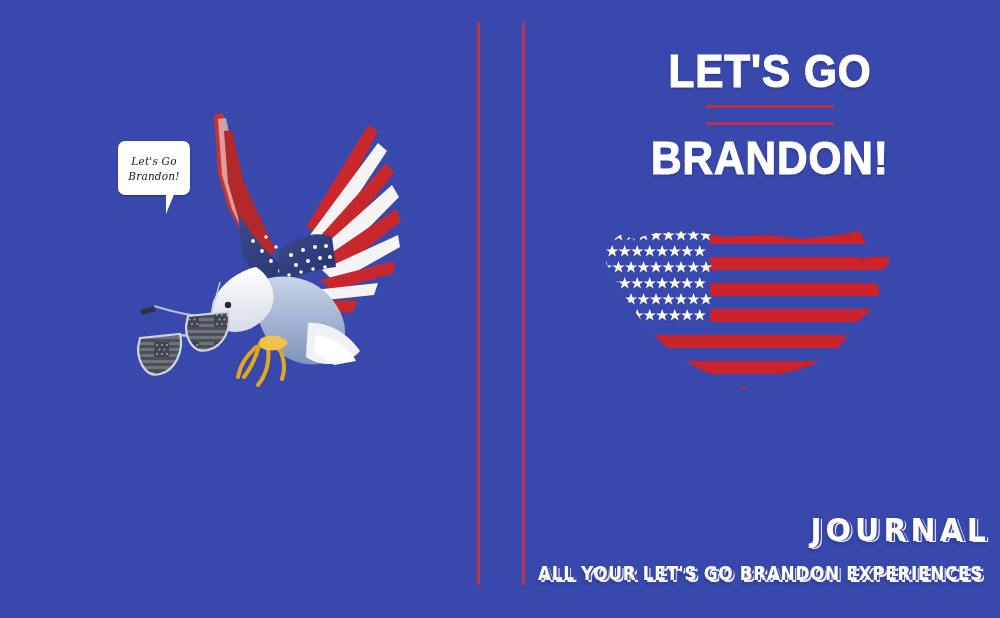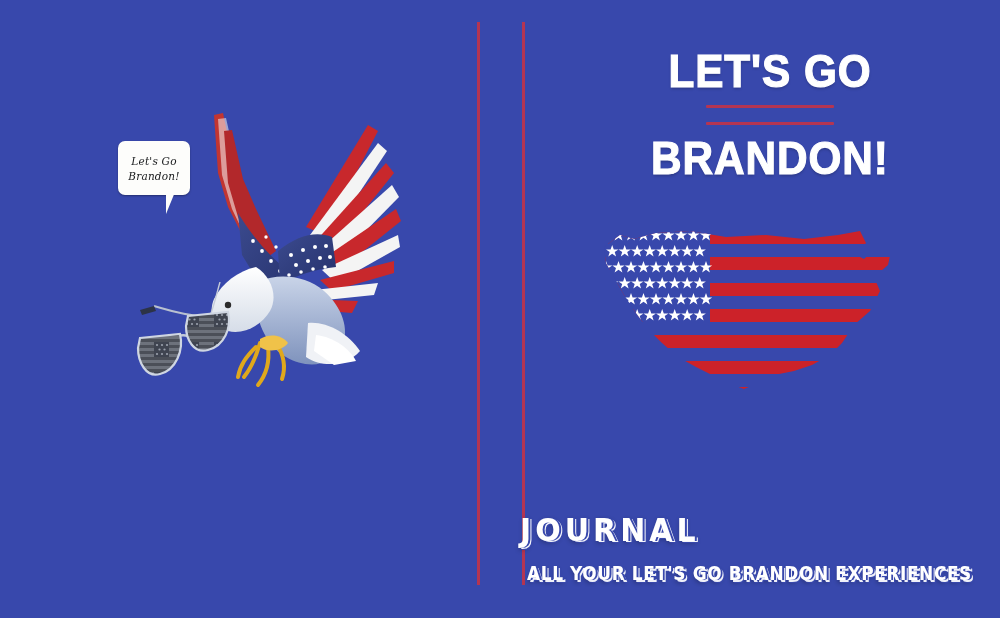--- a/index.html
+++ b/index.html
@@ -59,21 +59,21 @@
   .head-1{font-size:46px;}
   .head-2{font-size:46px;margin-top:4px;}
   .rule-group{margin:11px auto 10px;width:128px;}
   .rule{height:3px;background:#b43552;border-radius:1px;}
   .rule+.rule{margin-top:14px;}
 
   
   .map{position:absolute;left:598px;top:225px;width:312px;height:172px;}
 
   
-  .bottom{position:absolute;left:520px;top:512px;width:470px;text-align:left;}
+  .bottom{position:absolute;left:520px;top:512px;width:470px;text-align:right;}
   .journal{
     font-family:"DejaVu Sans", sans-serif;
     font-weight:700;font-size:30px;color:#ffffff;
     letter-spacing:4px;
     transform:scaleY(1.05);
     text-shadow:
       2px 0 0 #3848ac, 3px 1px 0 rgba(255,255,255,.95),
       4px 2px 0 #3848ac, 1px 2px 5px rgba(0,0,0,.3);
   }
   .tagline{

